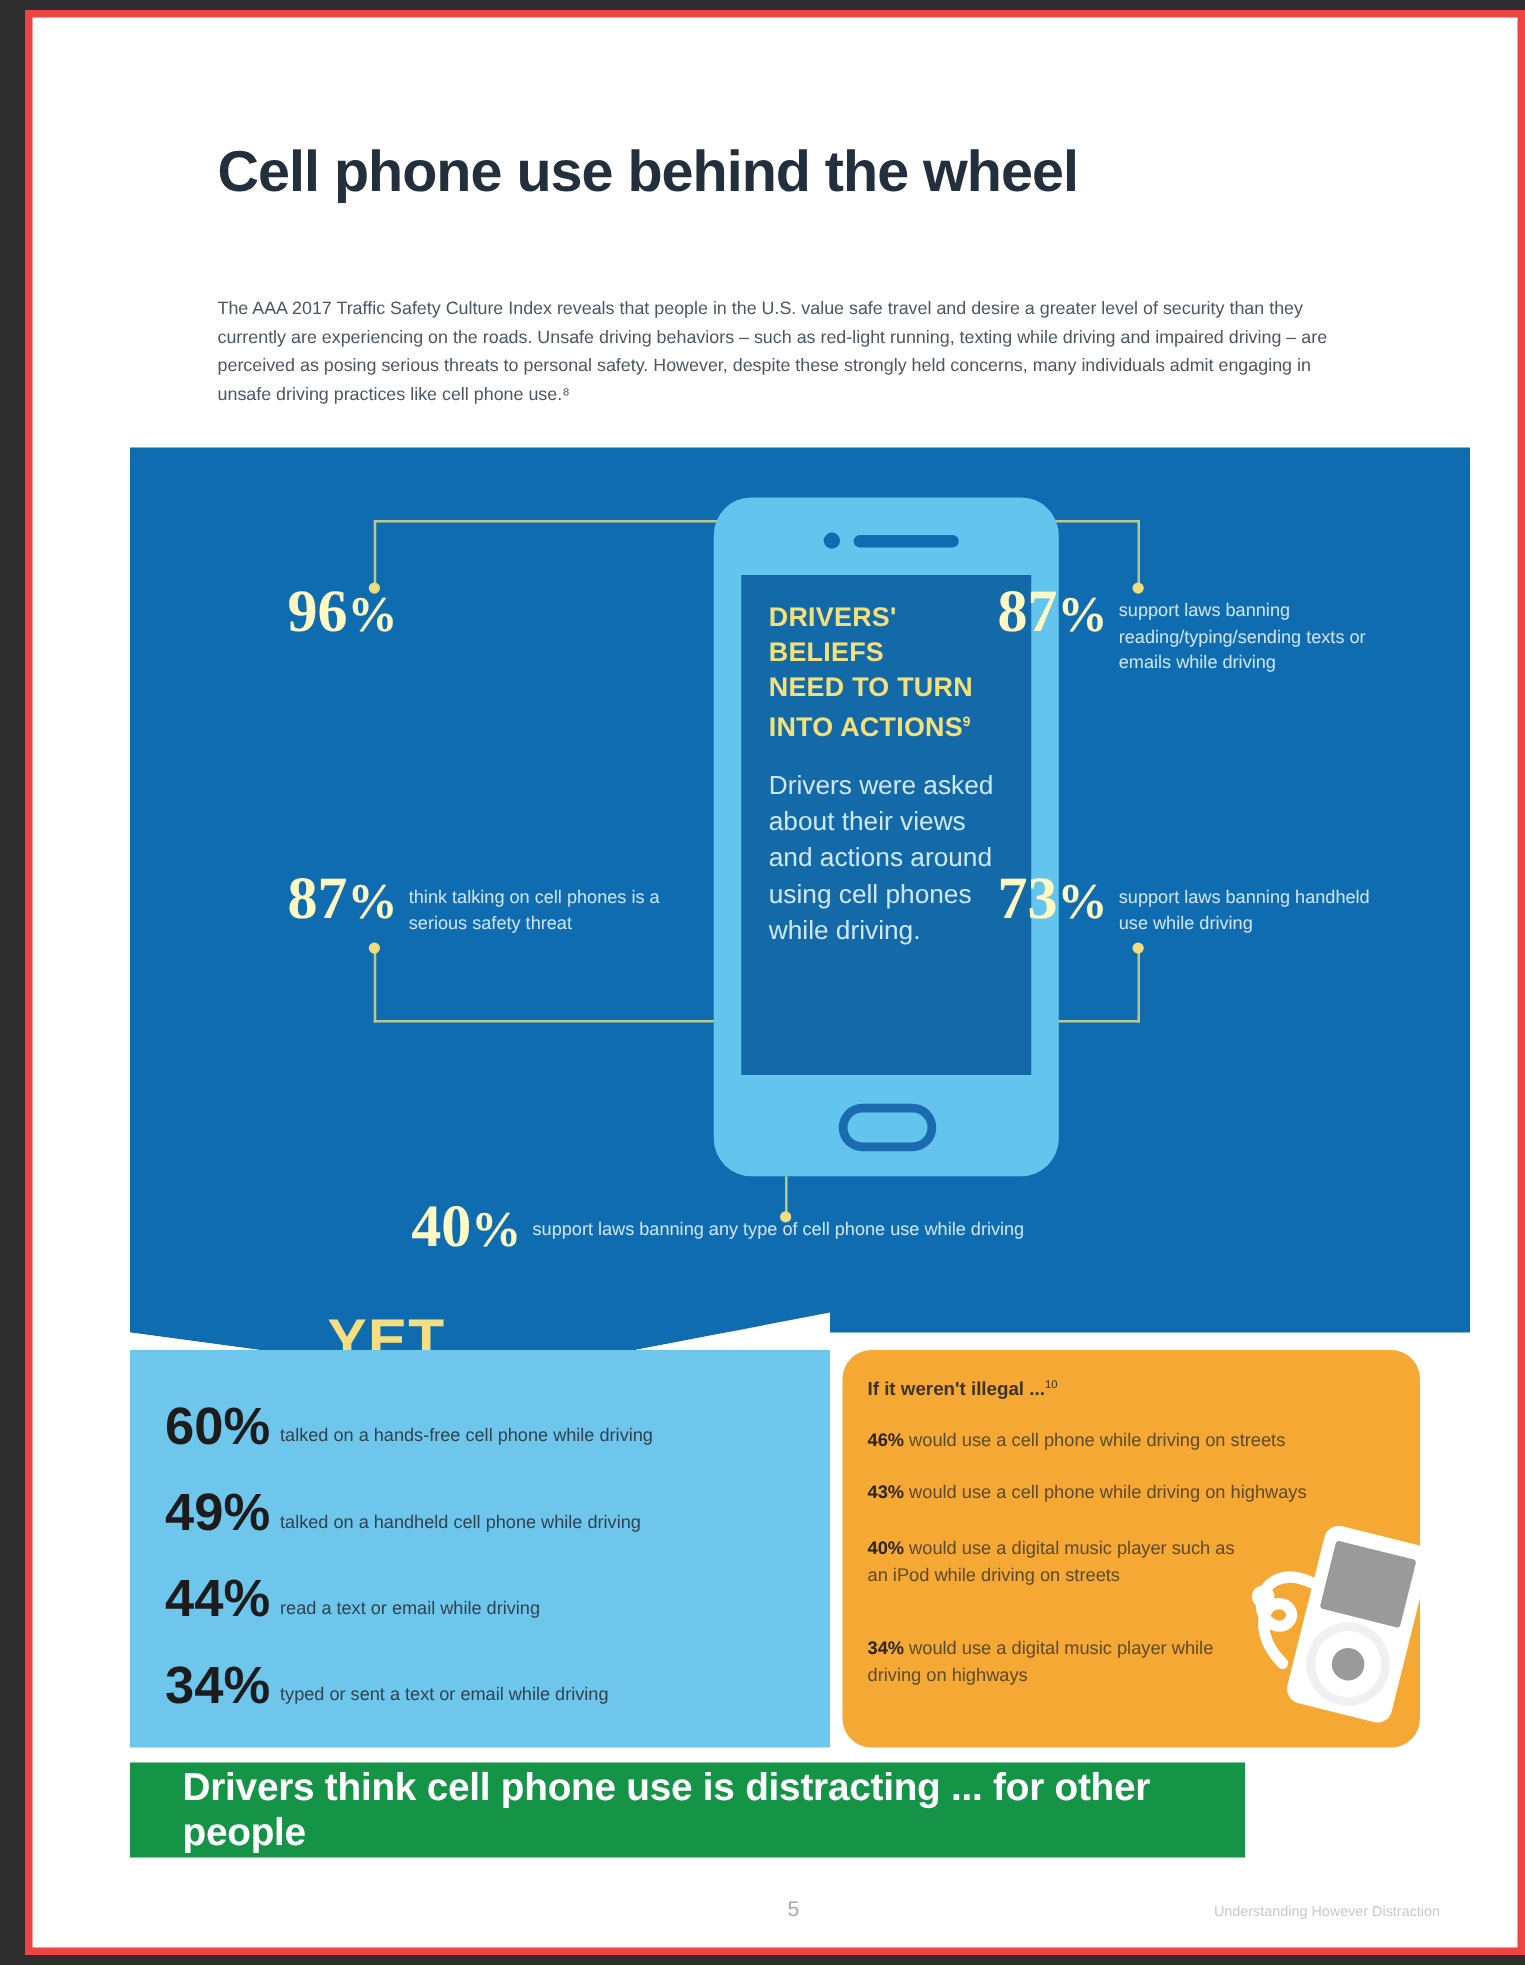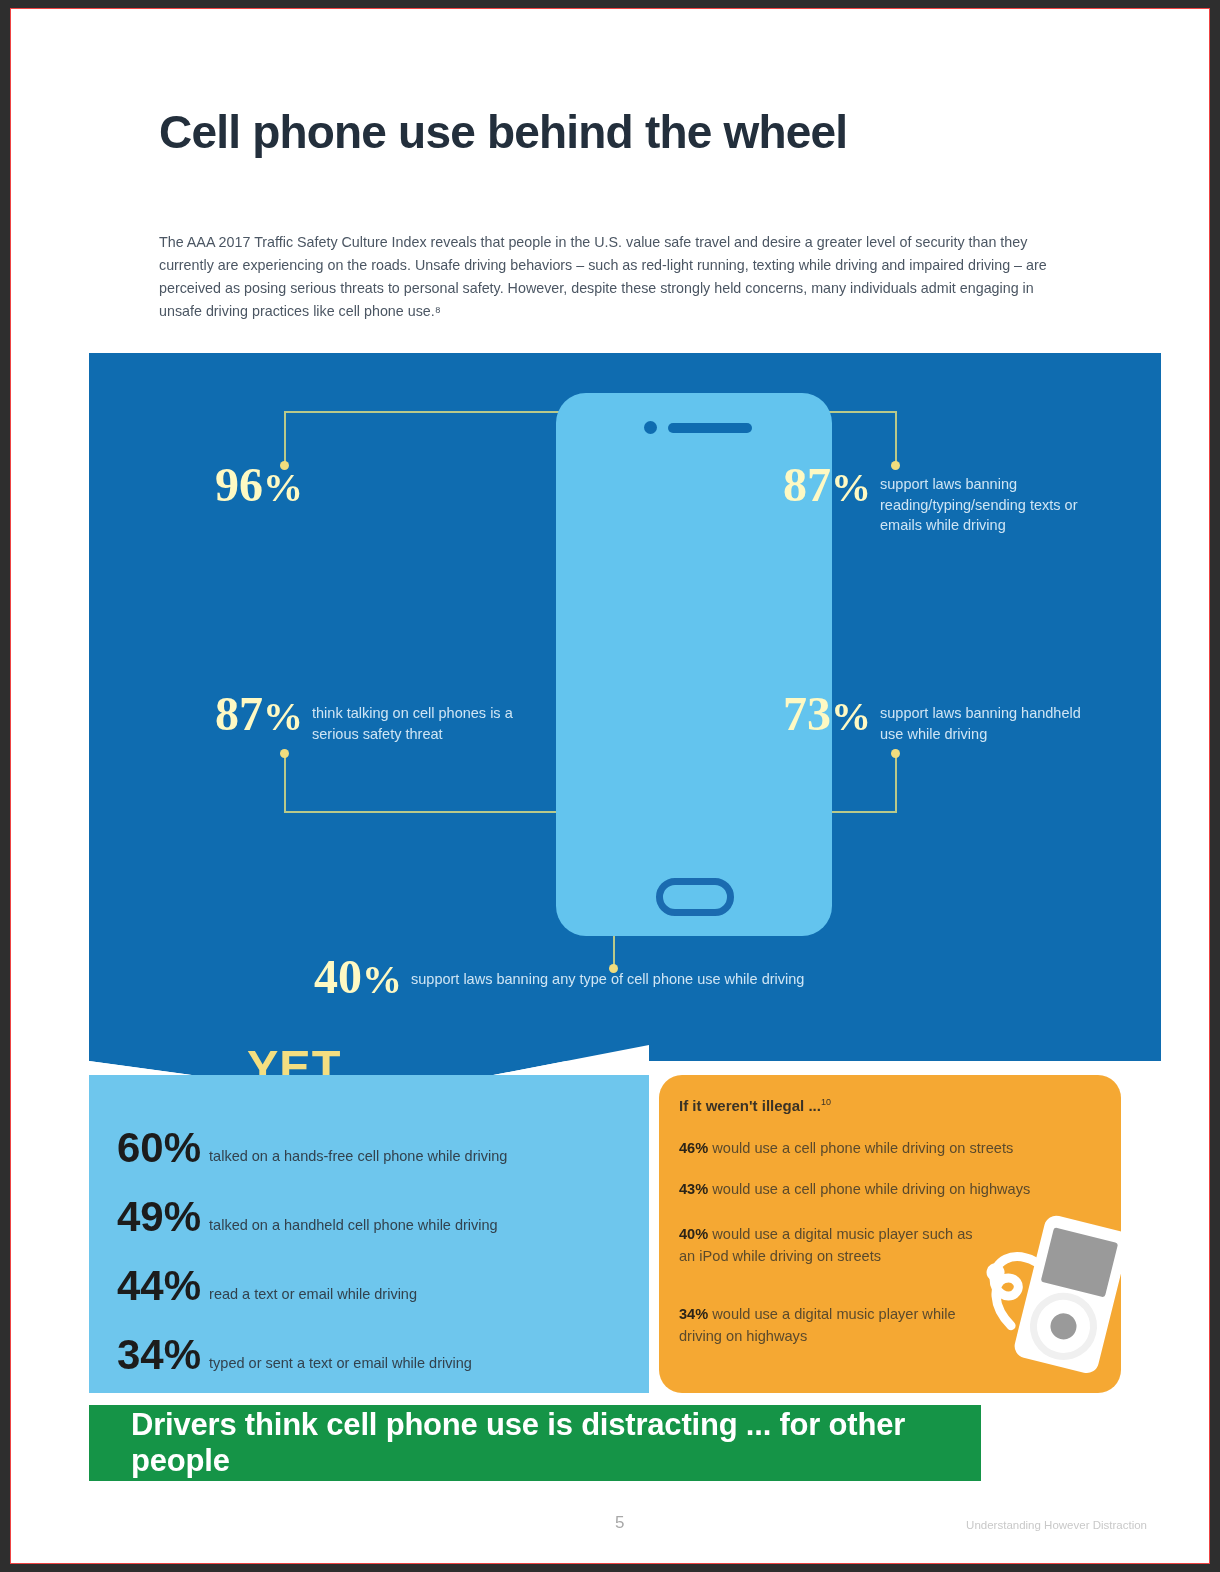--- a/index.html
+++ b/index.html
@@ -7,26 +7,26 @@
   body {
     width: 1220px;
     height: 1572px;
     background: #2e2e2e;
     font-family: "Liberation Sans", sans-serif;
     overflow: hidden;
   }
 
   .page-frame {
     position: absolute;
-    left: 10px;
+    left: 20px;
     top: 8px;
     width: 1200px;
     height: 1556px;
     background: #ffffff;
-    border: 1px solid #ef4444;
+    border: 6px solid #ef4444;
   }
 
   
   .page-title {
     position: absolute;
     left: 148px;
     top: 96px;
     font-size: 46px;
     font-weight: bold;
     color: #232f3c;
@@ -176,21 +176,21 @@
 
   
   .lightblue-panel {
     position: absolute;
     left: 78px;
     top: 1066px;
     width: 560px;
     height: 318px;
     background: #6ec6ed;
   }
-  .lb-list { position: absolute; left: 28px; top: 40px; width: 520px; margin-top: 12px; }
+  .lb-list { position: absolute; left: 28px; top: 40px; width: 520px; }
   .lb-row { display: flex; align-items: flex-start; margin-bottom: 27px; }
   .lb-num {
     font-size: 42px;
     font-weight: bold;
     color: #1c1c1c;
     line-height: 42px;
     white-space: nowrap;
   }
   .lb-label {
     font-size: 14.5px;
@@ -296,20 +296,28 @@
     <div class="line line-v" style="left:806px; top:400px; height:60px;"></div>
     <div class="line line-h" style="left:740px; top:458px; width:68px;"></div>
     <div class="dot" style="left:802px; top:396px;"></div>
 
     <div class="line line-v" style="left:524px; top:583px; height:32px;"></div>
     <div class="dot" style="left:520px; top:611px;"></div>
 
     <div class="phone">
       <div class="phone-cam"></div>
       <div class="phone-speaker"></div>
+      <div class="phone-screen">
+        <div class="screen-heading">
+          <span>DRIVERS' BELIEFS</span><br>
+          <span>NEED TO TURN</span><br>
+          <span>INTO ACTIONS</span><sup>9</sup>
+        </div>
+        <div class="screen-body">Drivers were asked about their views and actions around using cell phones while driving.</div>
+      </div>
       <div class="phone-home"></div>
     </div>
 
     <div class="hero-stat stat-96">
       <div class="hero-num"><span>96</span><span class="pct">%</span></div>
     </div>
 
     <div class="hero-stat stat-87a">
       <div class="hero-num"><span>87</span><span class="pct">%</span></div>
       <div class="hero-label" style="width:215px;">think talking on cell phones is a serious safety threat</div>

